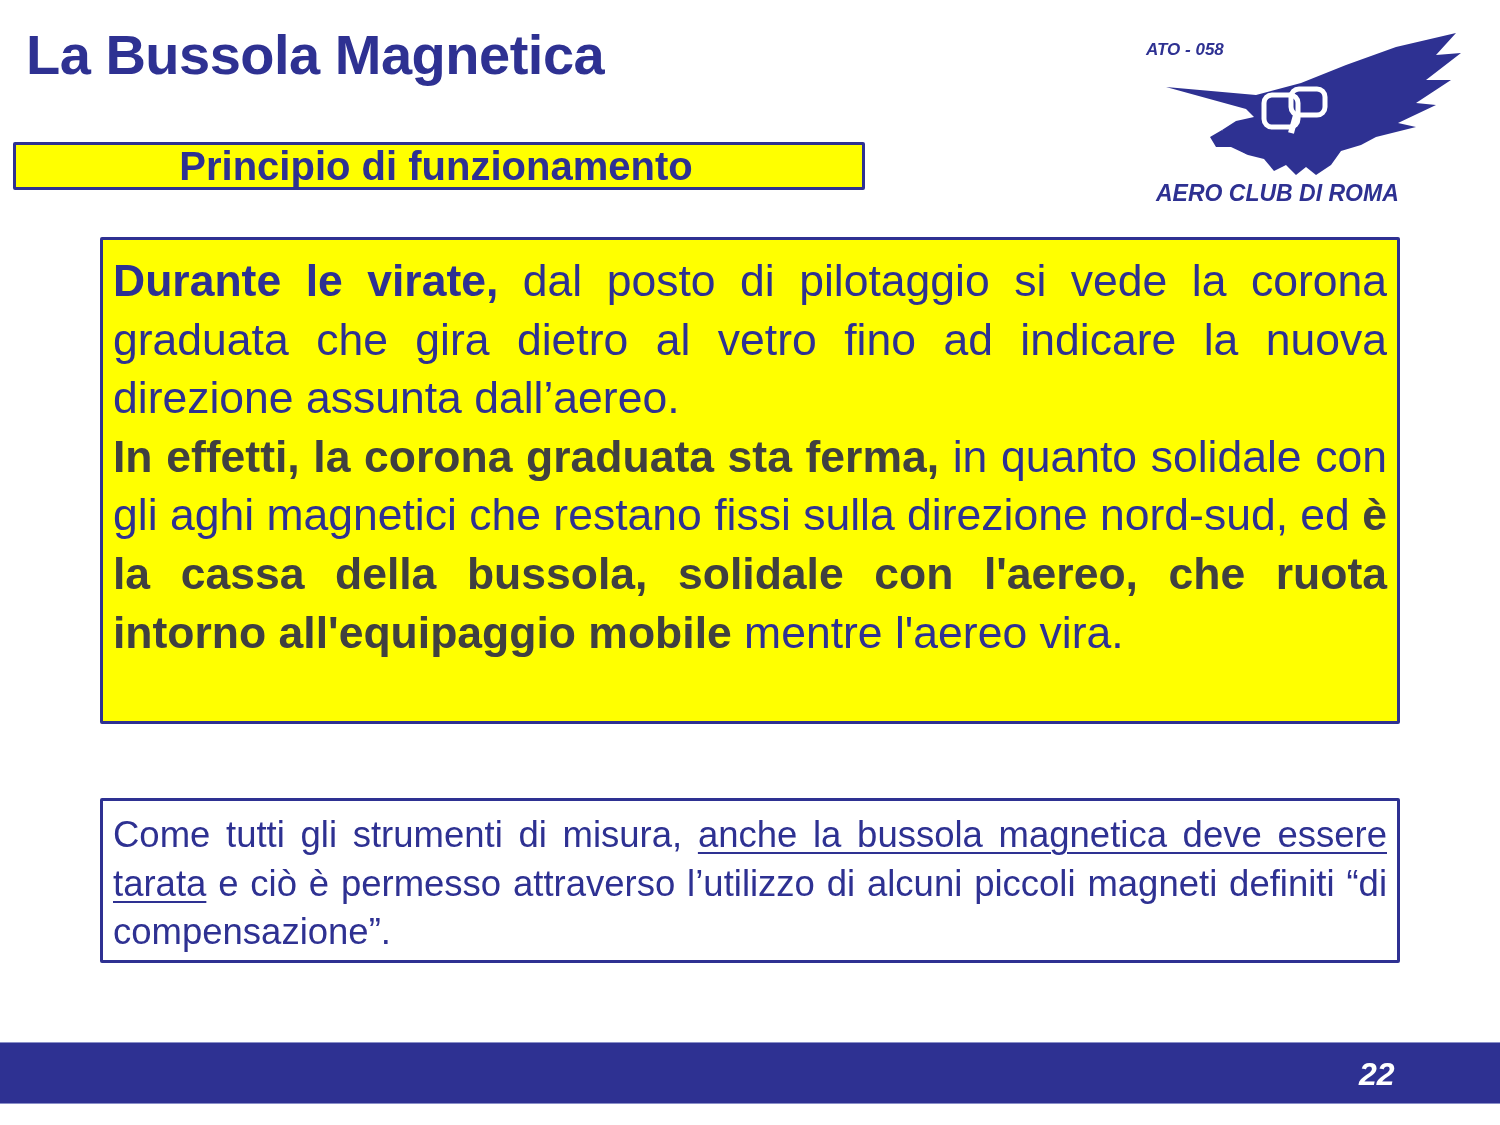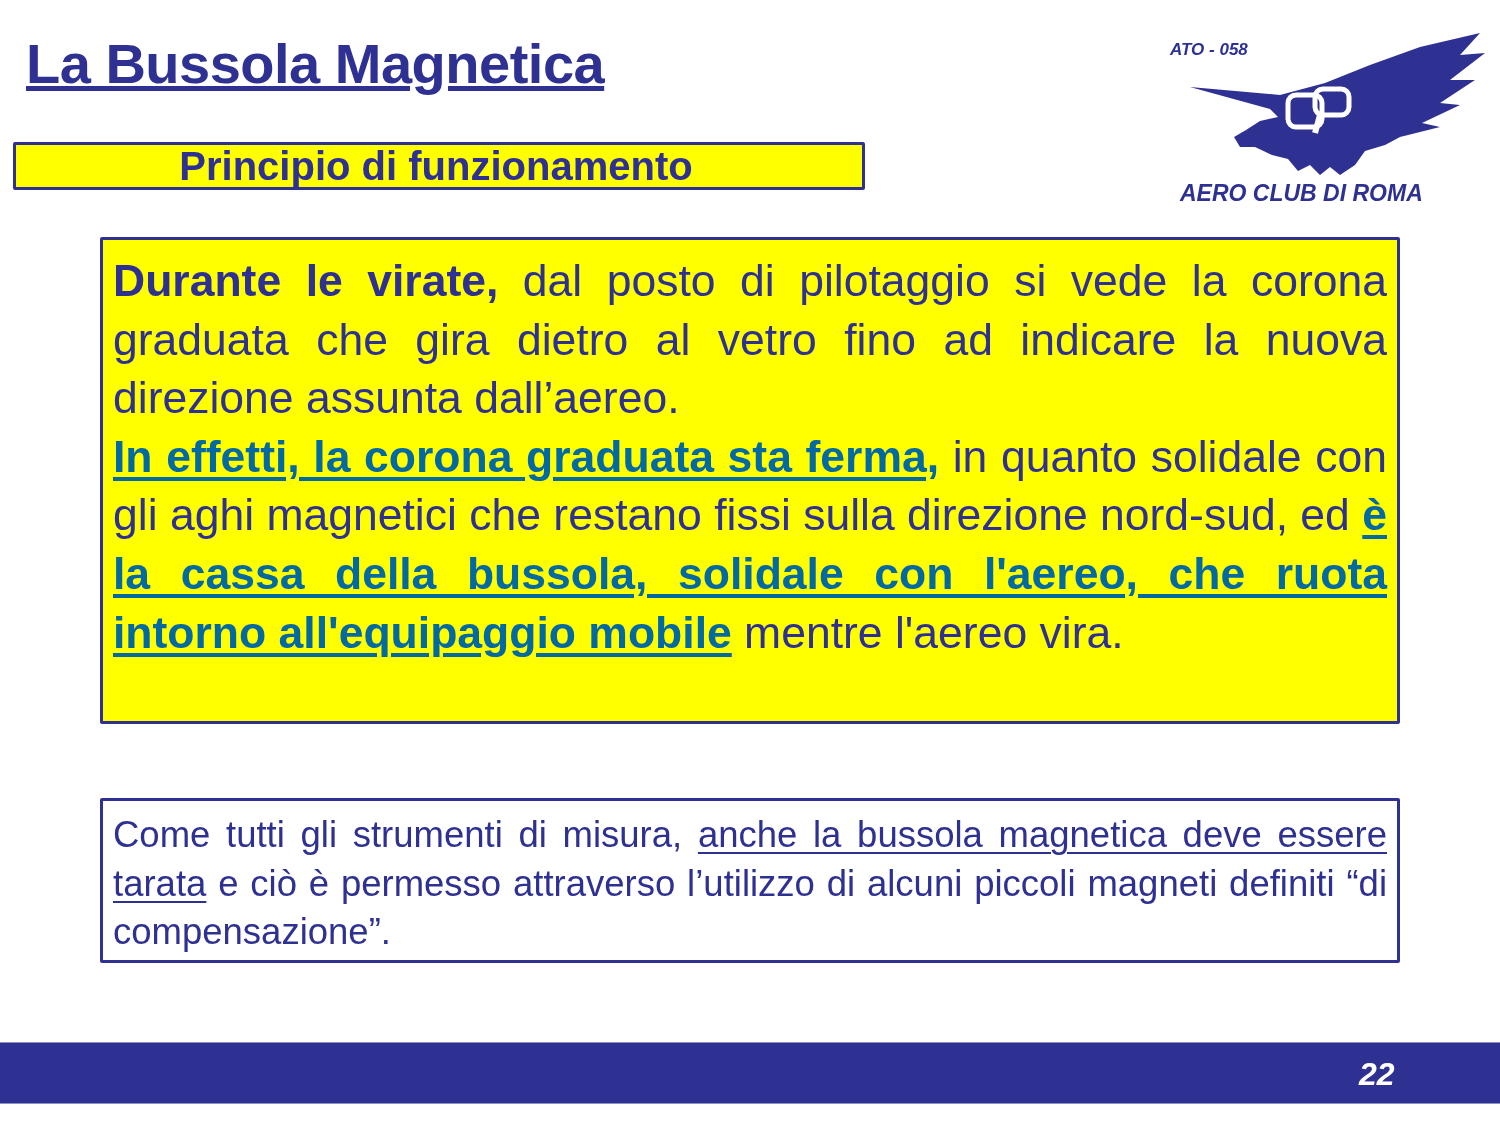--- a/index.html
+++ b/index.html
@@ -3,49 +3,49 @@
   <meta charset="utf-8">
   <style>
     html, body { margin: 0; padding: 0; }
     body {
       width: 1500px; height: 1125px; position: relative; overflow: hidden;
       background: #ffffff;
       font-family: "Liberation Sans", sans-serif;
       color: #2e3192;
     }
     .title {
-      position: absolute; left: 26px; top: 31px;
+      position: absolute; left: 26px; top: 22px;
       font-size: 56px; font-weight: bold; color: #2e3192;
-      letter-spacing: -0.5px; line-height: 66px; margin: 0; text-decoration: underline;
+      letter-spacing: -0.5px; line-height: 66px; margin: 0;
     }
     .subtitle-box {
       position: absolute; left: 13px; top: 142px; width: 852px; height: 48px;
       background: #ffff00; border: 3px solid #2e3192; border-radius: 2px;
       box-sizing: border-box;
       display: flex; align-items: center; justify-content: center;
     }
     .subtitle-box span {
       font-size: 40px; font-weight: bold; color: #2e3192; margin-left: -6px;
     }
     .logo {
-      position: absolute; left: 1160px; top: 25px; width: 330px; height: 190px;
+      position: absolute; left: 1136px; top: 25px; width: 330px; height: 190px;
     }
     .main-box {
       position: absolute; left: 100px; top: 237px; width: 1300px; height: 487px;
       background: #ffff00; border: 3px solid #2e3192; border-radius: 2px;
       box-sizing: border-box;
       padding: 12px 10px 8px 10px;
       font-size: 44.5px; line-height: 58.6px; text-align: justify;
       text-align-last: left;
     }
     .main-box p { margin: 0; text-align: justify; }
     .b-blue { font-weight: bold; color: #2e3192; }
     .red-u {
-      font-weight: bold; color: #0369a1;
-      text-decoration: underline; text-decoration-thickness: 4px;
+      font-weight: bold; color: #404040;
+      text-decoration-thickness: 4px;
       text-underline-offset: 5px;
     }
     .note-box {
       position: absolute; left: 100px; top: 798px; width: 1300px; height: 165px;
       background: #ffffff; border: 3px solid #2e3192; border-radius: 2px;
       box-sizing: border-box;
       padding: 10px 10px 8px 10px;
       font-size: 36.5px; line-height: 48.5px; color: #2e3192;
     }
     .note-box p { margin: 0; text-align: justify; }

